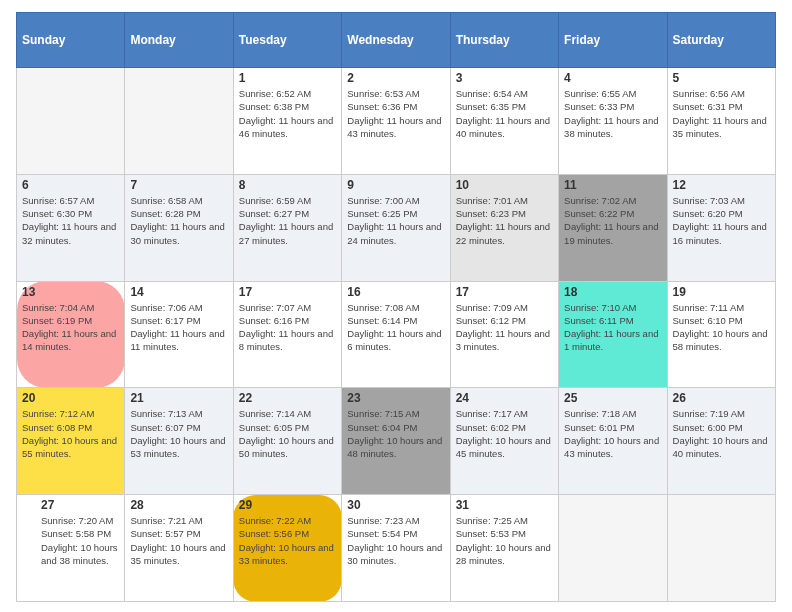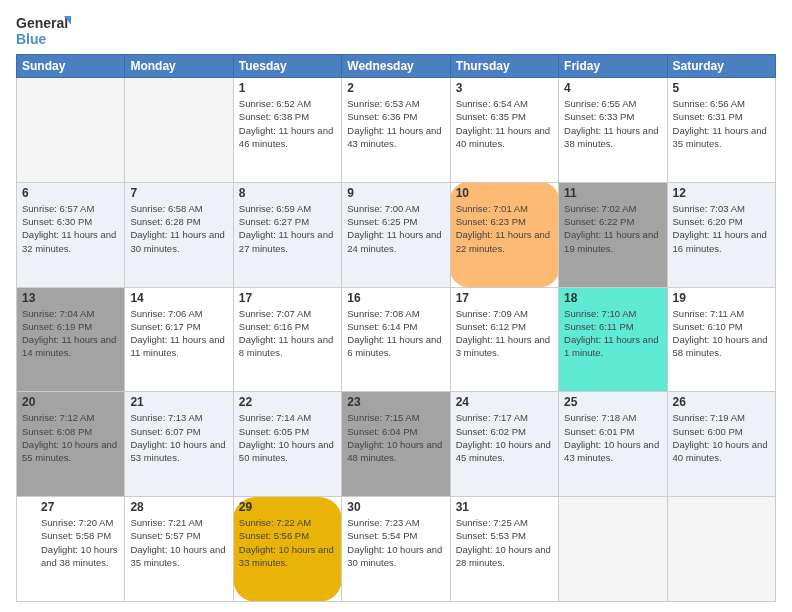--- a/index.html
+++ b/index.html
@@ -47,21 +47,21 @@
       border-collapse: collapse;
       width: 100%;
       border: 1px solid #ccc;
     }
     .calendar th {
       background: #4a7fc1;
       color: #fff;
       font-size: 12px;
       font-weight: bold;
       text-align: left;
-      padding: 4px 5px;
+      padding: 20px 5px;
       border: 1px solid #3a6aaa;
     }
     .calendar td {
       border: 1px solid #ccc;
       vertical-align: top;
       padding: 3px 5px;
       font-size: 10px;
       color: #333;
       width: calc(100%/7);
       background: #fff;
@@ -90,33 +90,20 @@
       background: #f5f5f5;
     }
     .calendar tr:nth-child(even) td.empty {
       background: #e8ecf0;
     }
   </style>
 </head>
 <body>
 
 <div class="page">
-  <div class="header">
-    <div class="logo">
-  <svg width="55" height="36" viewBox="0 0 55 36">
-    <text x="0" y="16" font-size="14" font-weight="bold" font-family="Arial" fill="#333">General</text>
-    <text x="0" y="32" font-size="14" font-weight="bold" font-family="Arial" fill="#4a90d9">Blue</text>
-    <polygon points="48,4 56,4 56,14" fill="#4a90d9"></polygon>
-  </svg>
-</div>
-    <div class="title-block">
-      <div class="month-title"></div>
-      <div class="location"></div>
-    </div>
-  </div>
 
   <table class="calendar">
     <thead>
       <tr>
       <th>Sunday</th>
           <th>Monday</th>
           <th>Tuesday</th>
           <th>Wednesday</th>
           <th>Thursday</th>
           <th>Friday</th>
@@ -158,35 +145,35 @@
             <div class="day-info">Sunrise: 6:58 AM<br>Sunset: 6:28 PM<br>Daylight: 11 hours and 30 minutes.</div>
           </td>
           <td style="background: rgb(238, 242, 247);">
             <div class="day-number">8</div>
             <div class="day-info">Sunrise: 6:59 AM<br>Sunset: 6:27 PM<br>Daylight: 11 hours and 27 minutes.</div>
           </td>
           <td style="background: rgb(238, 242, 247);">
             <div class="day-number">9</div>
             <div class="day-info">Sunrise: 7:00 AM<br>Sunset: 6:25 PM<br>Daylight: 11 hours and 24 minutes.</div>
           </td>
-          <td style="background: #fdba74; border-radius: 18px;">
+          <td style="background: #e5e5e5;">
             <div class="day-number">10</div>
             <div class="day-info">Sunrise: 7:01 AM<br>Sunset: 6:23 PM<br>Daylight: 11 hours and 22 minutes.</div>
           </td>
           <td style="background: #a3a3a3;">
             <div class="day-number">11</div>
             <div class="day-info">Sunrise: 7:02 AM<br>Sunset: 6:22 PM<br>Daylight: 11 hours and 19 minutes.</div>
           </td>
           <td style="background: rgb(238, 242, 247);">
             <div class="day-number">12</div>
             <div class="day-info">Sunrise: 7:03 AM<br>Sunset: 6:20 PM<br>Daylight: 11 hours and 16 minutes.</div>
           </td>
         </tr>
         <tr>
-          <td style="background: #a3a3a3;">
+          <td style="background: #fca5a5; border-radius: 29px;">
             <div class="day-number">13</div>
             <div class="day-info">Sunrise: 7:04 AM<br>Sunset: 6:19 PM<br>Daylight: 11 hours and 14 minutes.</div>
           </td>
           <td style="background: rgb(255, 255, 255);">
             <div class="day-number">14</div>
             <div class="day-info">Sunrise: 7:06 AM<br>Sunset: 6:17 PM<br>Daylight: 11 hours and 11 minutes.</div>
           </td>
           <td style="background: rgb(255, 255, 255);">
             <div class="day-number">17</div>
             <div class="day-info">Sunrise: 7:07 AM<br>Sunset: 6:16 PM<br>Daylight: 11 hours and 8 minutes.</div>
@@ -202,21 +189,21 @@
           <td style="background: #5eead4;">
             <div class="day-number">18</div>
             <div class="day-info">Sunrise: 7:10 AM<br>Sunset: 6:11 PM<br>Daylight: 11 hours and 1 minute.</div>
           </td>
           <td style="background: rgb(255, 255, 255); border-radius: 12px;">
             <div class="day-number">19</div>
             <div class="day-info">Sunrise: 7:11 AM<br>Sunset: 6:10 PM<br>Daylight: 10 hours and 58 minutes.</div>
           </td>
         </tr>
         <tr>
-          <td style="background: #a3a3a3;">
+          <td style="background: #fde047;">
             <div class="day-number">20</div>
             <div class="day-info">Sunrise: 7:12 AM<br>Sunset: 6:08 PM<br>Daylight: 10 hours and 55 minutes.</div>
           </td>
           <td style="background: rgb(238, 242, 247);">
             <div class="day-number">21</div>
             <div class="day-info">Sunrise: 7:13 AM<br>Sunset: 6:07 PM<br>Daylight: 10 hours and 53 minutes.</div>
           </td>
           <td style="background: rgb(238, 242, 247);">
             <div class="day-number">22</div>
             <div class="day-info">Sunrise: 7:14 AM<br>Sunset: 6:05 PM<br>Daylight: 10 hours and 50 minutes.</div>

